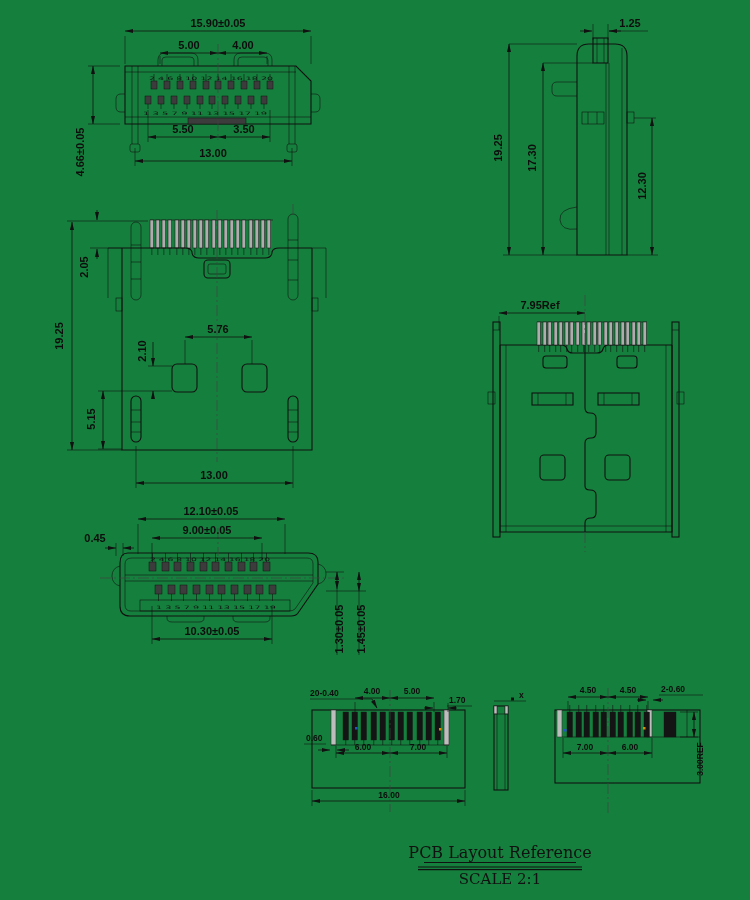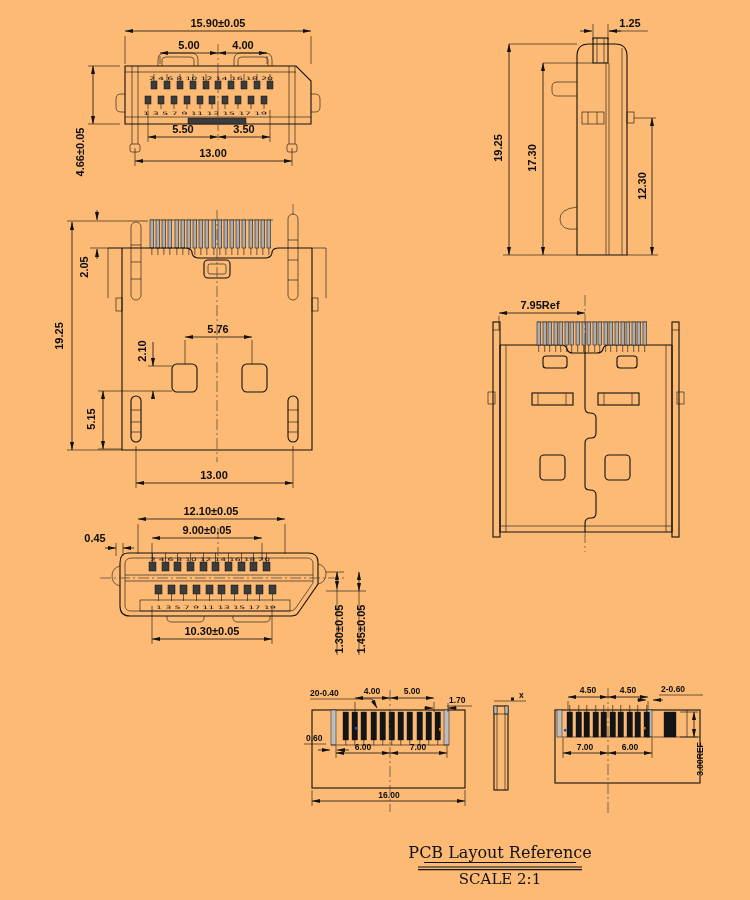--- a/index.html
+++ b/index.html
@@ -1,16 +1,16 @@
 <!DOCTYPE html>
 <html><head>
 <meta charset="utf-8">
 <style>
   html,body{margin:0;padding:0;background:#fff;}
-  .page{width:750px;height:900px;background:#fdba74;position:relative;overflow:hidden;}
+  .page{width:750px;height:900px;background:#15803d;position:relative;overflow:hidden;}
   svg{display:block;}
   .o  {fill:none;stroke:#111;stroke-width:1.1;}
   .o2 {fill:none;stroke:#111;stroke-width:.6;}
   .dim{stroke:#111;stroke-width:.8;fill:none;}
   .ext{stroke:#111;stroke-width:.6;fill:none;}
   .cl {stroke:#444;stroke-width:.7;stroke-dasharray:11 3 2 3;fill:none;}
   .cmb{fill:#adadad;stroke:#222;stroke-width:.6;}
   .blk{fill:#141414;stroke:#141414;stroke-width:.4;}
   .pf {fill:#3c3c3c;stroke:#111;stroke-width:.5;}
   .gf {fill:#bdbdbd;stroke:#333;stroke-width:.6;}

